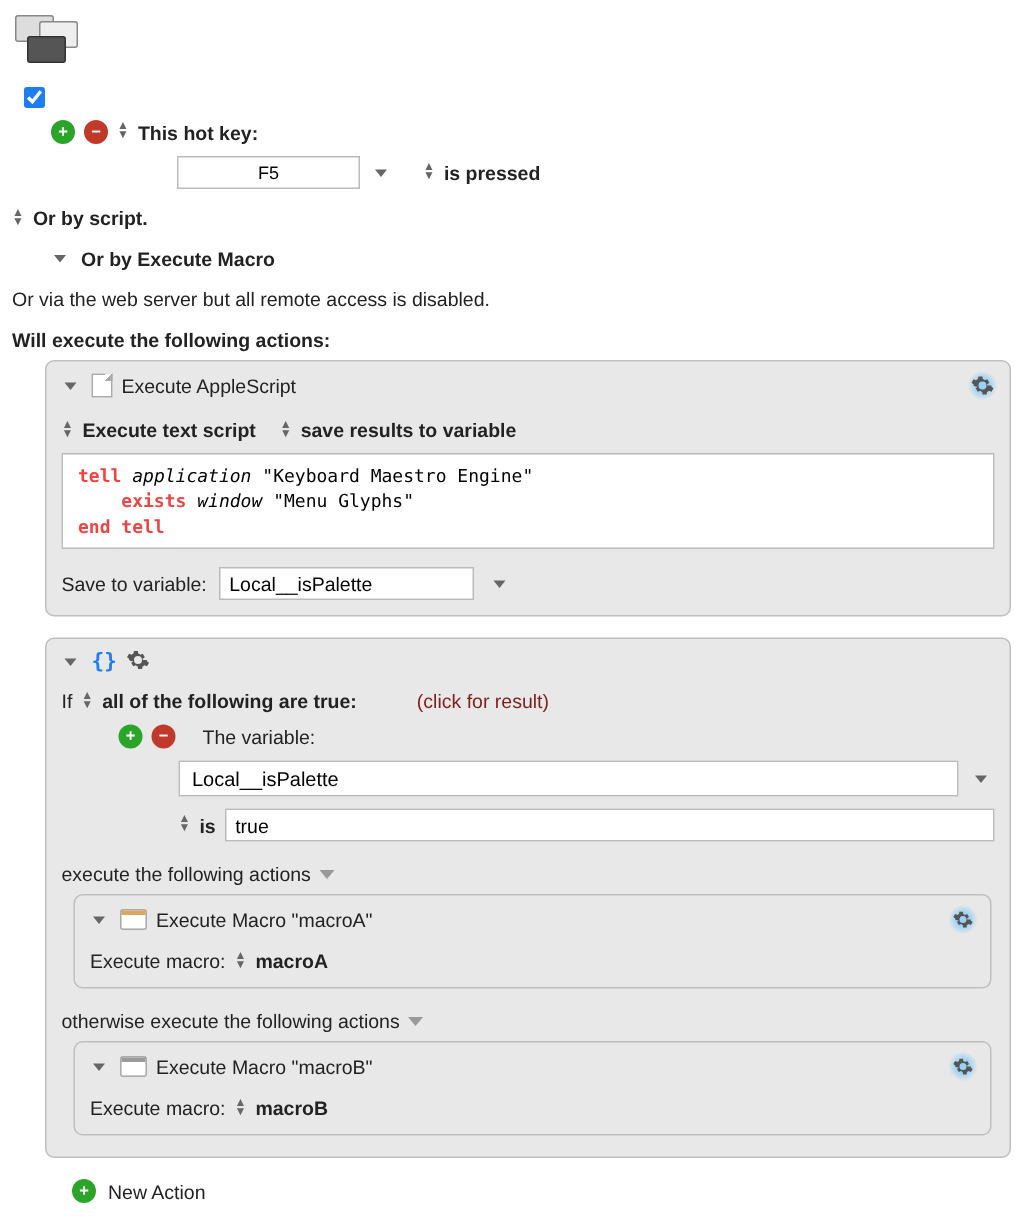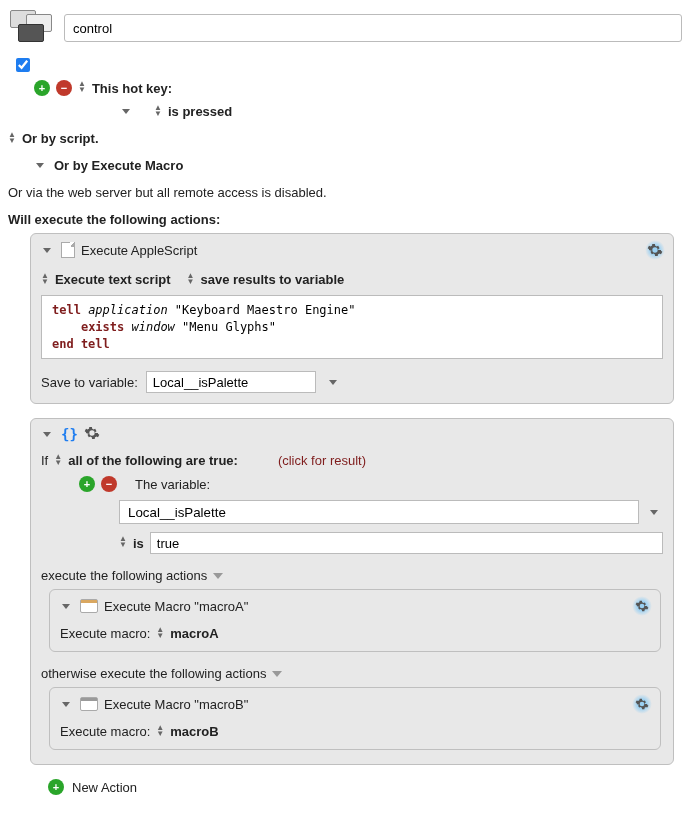--- a/index.html
+++ b/index.html
@@ -128,21 +128,21 @@
   .script-box {
     background: #fff;
     border: 1px solid #bbb;
     margin: 2px 10px;
     padding: 6px 10px;
     font-family: Menlo, Monaco, monospace;
     font-size: 12px;
     line-height: 1.4;
     white-space: pre;
   }
-  .kw { font-weight: 700; color: #7f1d1d; }
+  .kw { font-weight: 700; color: #ef4444; }
   .italic-blue { color: #000000; font-style: italic; }
   .str { color: #000; }
   .save-row {
     display: flex;
     align-items: center;
     gap: 8px;
     padding: 10px 10px;
   }
   .text-field {
     height: 22px;
@@ -252,38 +252,38 @@
 </style>
 </head>
 <body>
 
 <div class="top-row">
   <div class="app-icon">
     <div class="card c1"></div>
     <div class="card c2"></div>
     <div class="card c3"></div>
   </div>
-  <input class="title-input" type="text" value="control" style="">
 </div>
 
 <div class="row trigger-row">
   <input type="checkbox" checked="" style="">
 </div>
 
 <div class="row indent-1" style="margin-bottom:8px;">
   <span class="circle-btn add-btn">+</span>
   <span class="circle-btn remove-btn">−</span>
   <span class="stepper">
     <span>▲</span>
       <span>▼</span>
   </span>
   <span class="bold">This hot key:</span>
 </div>
 
 <div class="row indent-2" style="margin-bottom:10px;">
+  <input class="key-select" type="text" value="F5" style="">
   <span class="chev-down"></span>
   <span style="width:8px;"></span>
   <span class="stepper">
     <span>▲</span>
       <span>▼</span>
   </span>
   <span class="bold">is pressed</span>
 </div>
 
 <div class="row indent-mac line-spaced">

